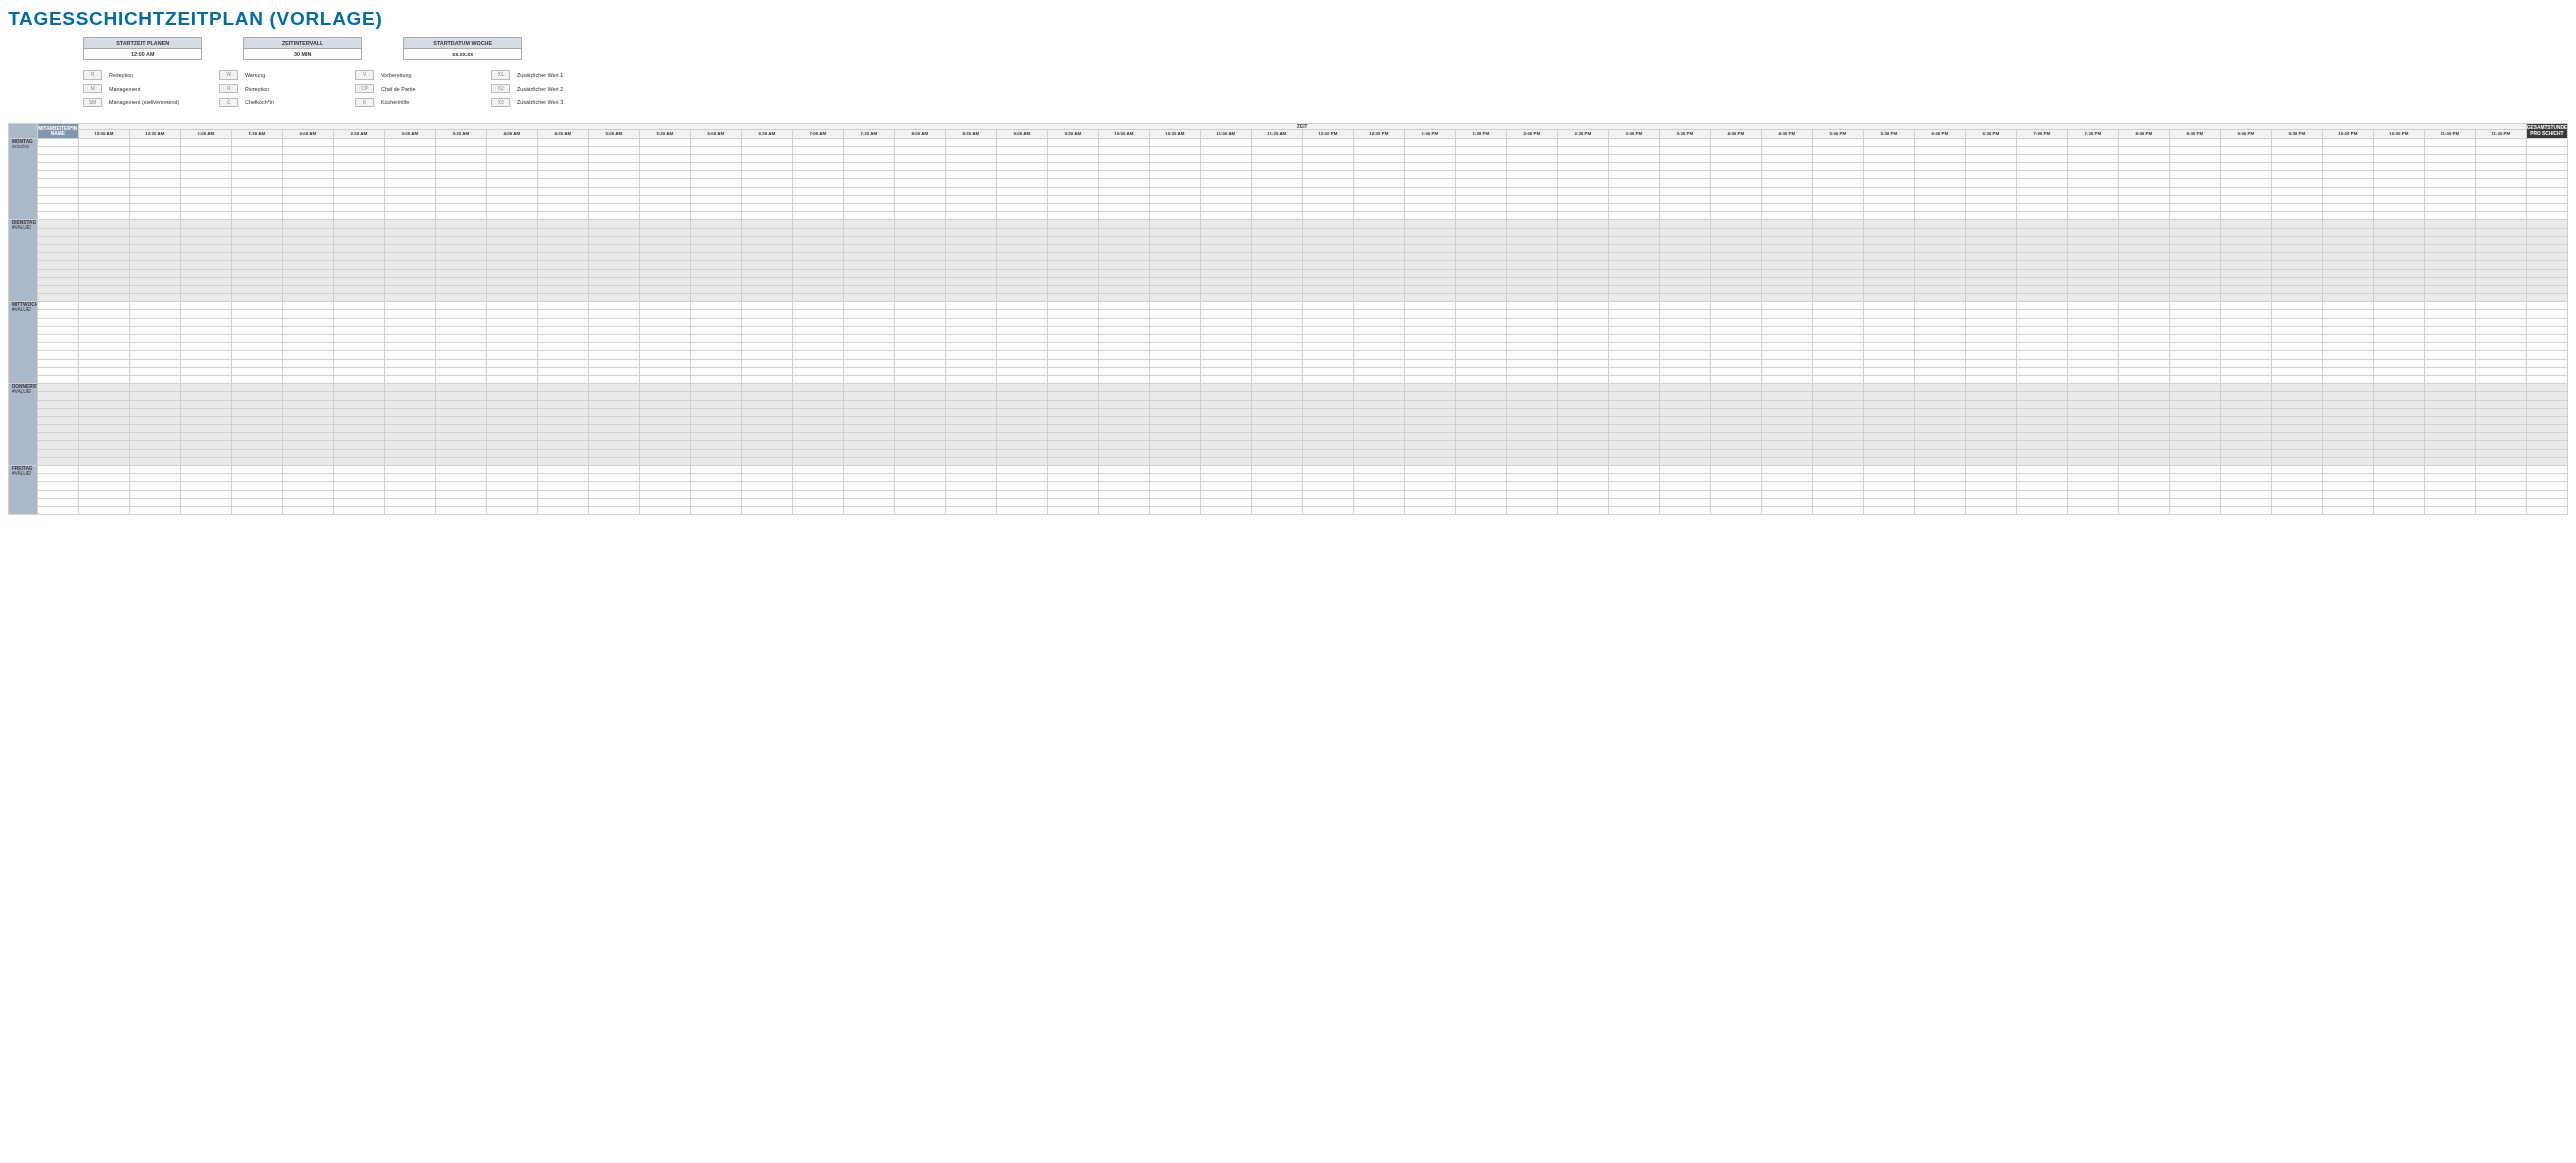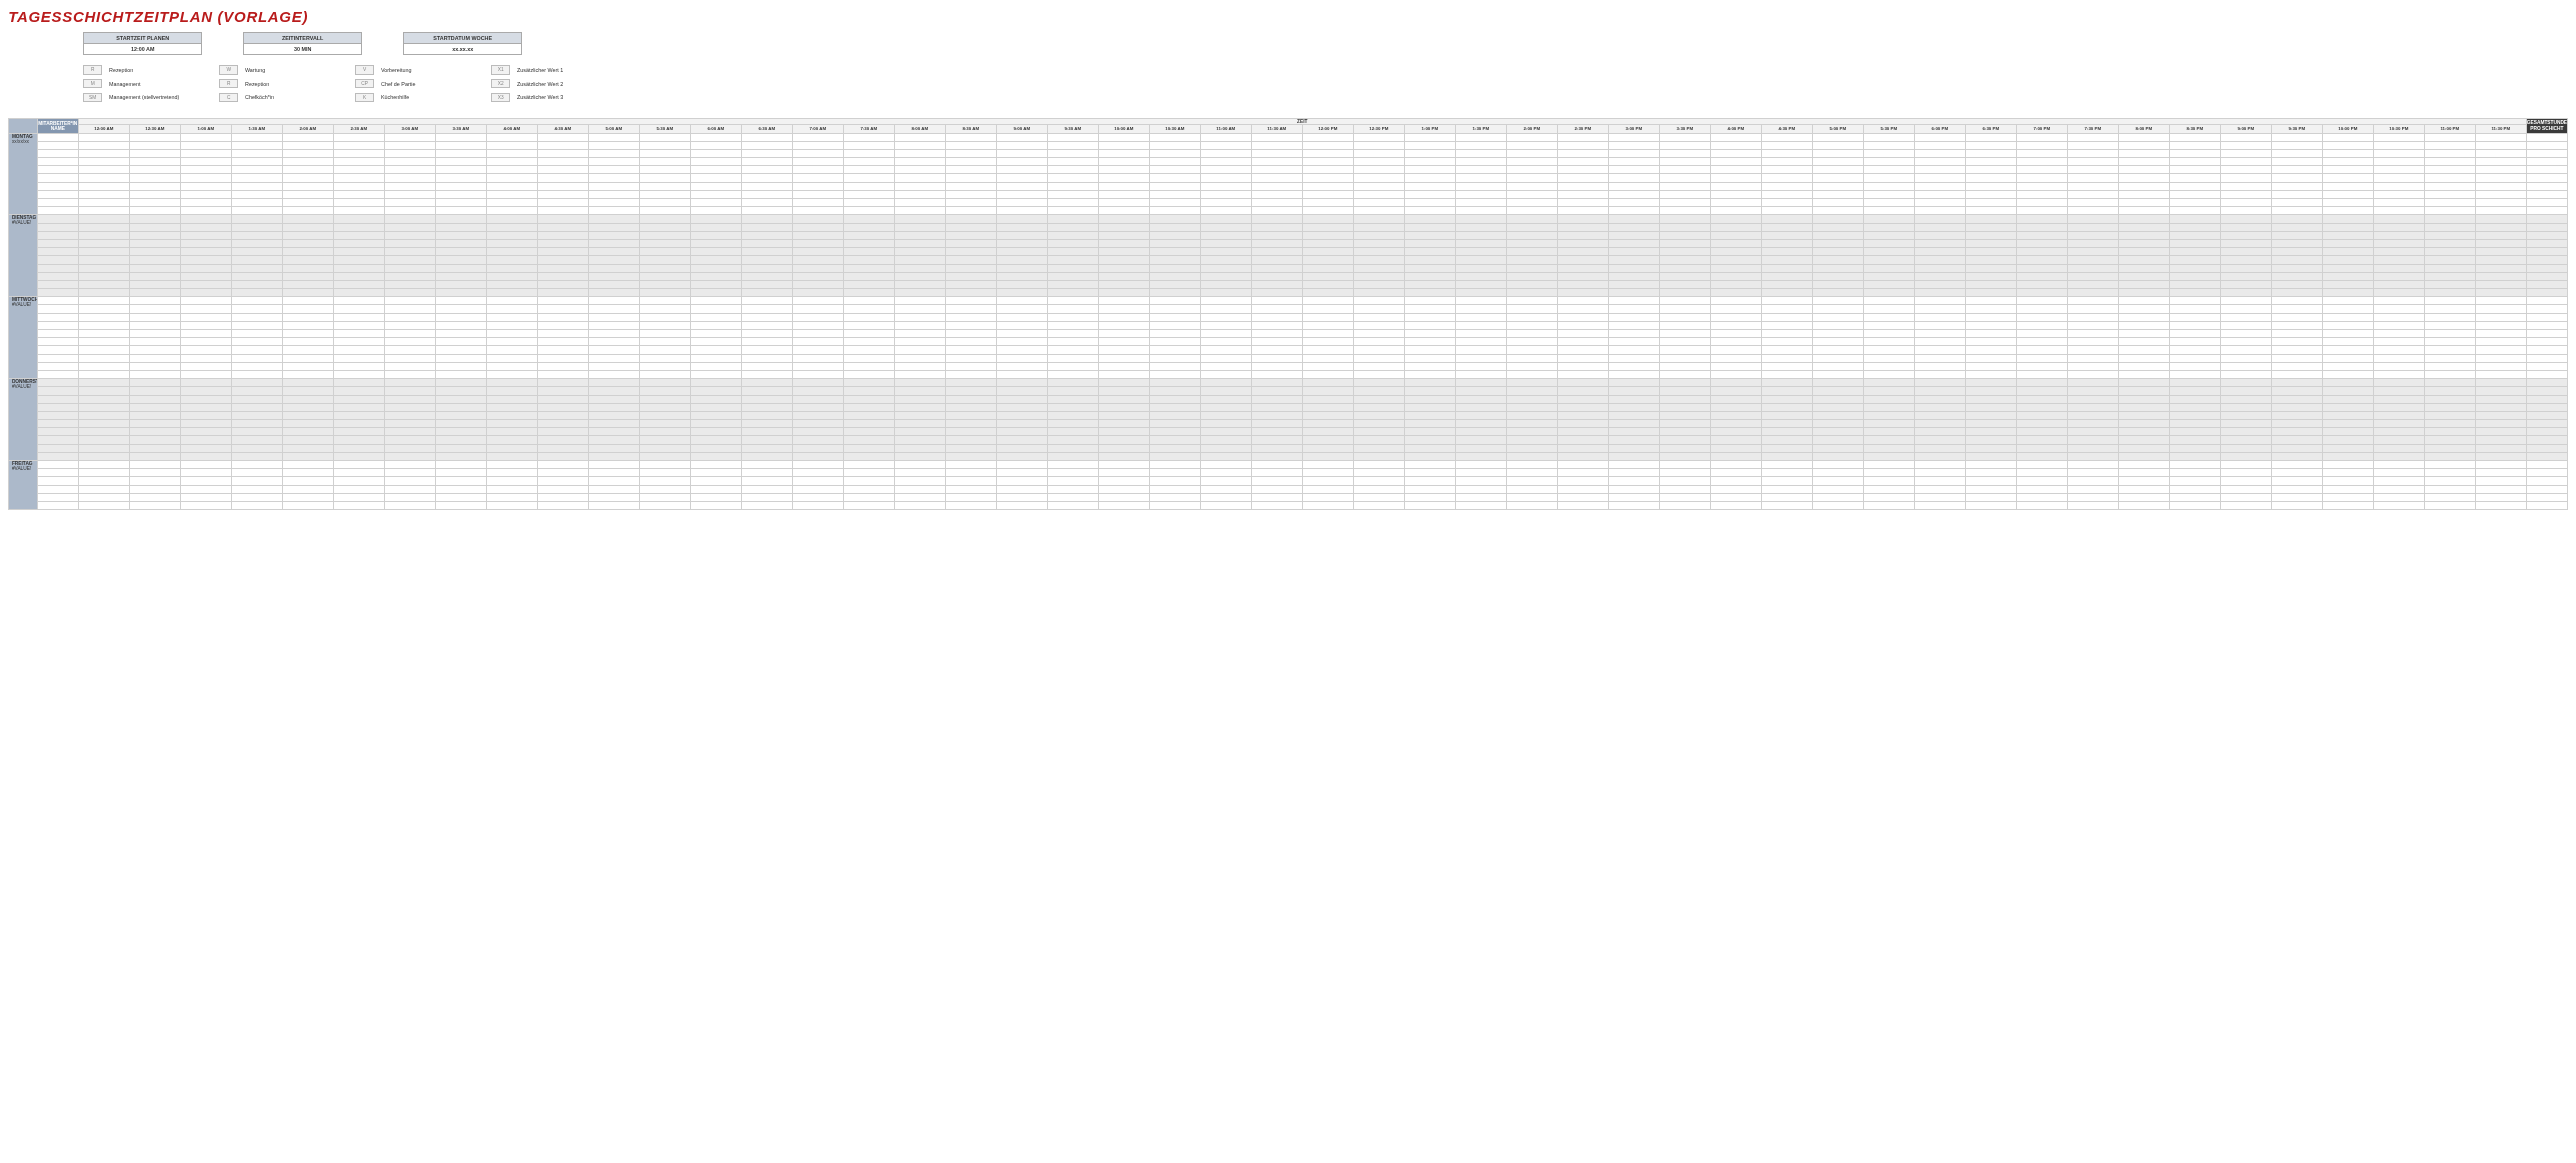--- a/index.html
+++ b/index.html
@@ -4,26 +4,25 @@
 <style>
   * { box-sizing: border-box; margin: 0; padding: 0; }
   body {
     font-family: Arial, Helvetica, sans-serif;
     font-size: 6.1px;
     color: #333;
     background: #fff;
     padding: 8.2px;
   }
   .title {
-    font-size: 15px;
+    font-size: 19px;
     font-weight: 700;
-    color: #b91c1c;
+    color: #0369a1;
     letter-spacing: 0.7px;
     margin-bottom: 6.8px;
-    font-style: italic;
   }
   
   .settings { display: flex; gap: 41px; margin-left: 75px; margin-bottom: 9.5px; }
   .setting-box { width: 119px; }
   .setting-head {
     background: #D6DCE4;
     border: 0.7px solid #aaa;
     text-align: center;
     font-weight: 700;
     font-size: 5.4px;

